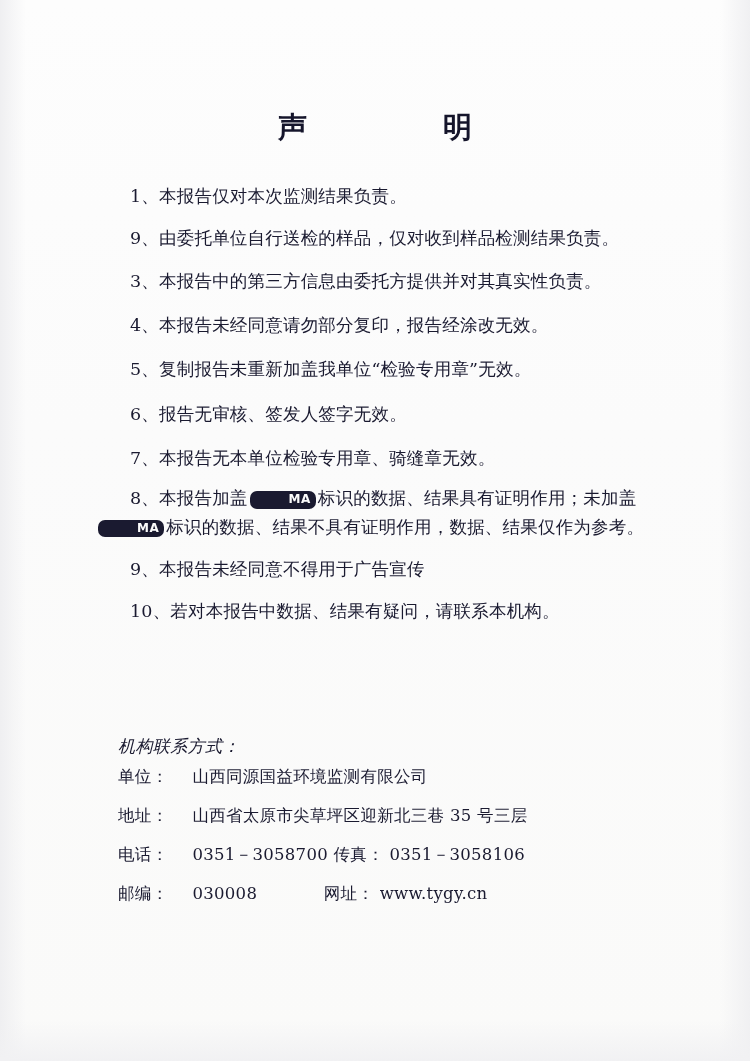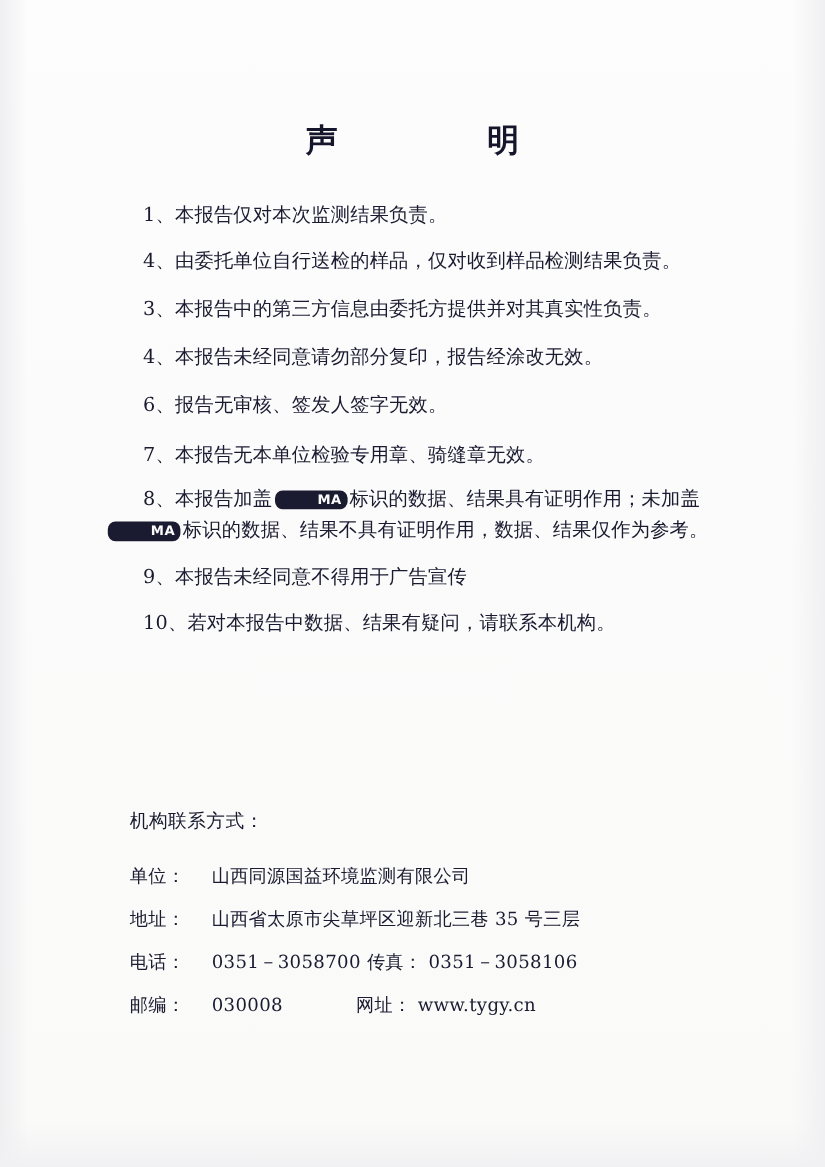--- a/index.html
+++ b/index.html
@@ -88,22 +88,23 @@
 
   .contact-block {
     position: absolute;
     top: 735px;
     left: 118px;
     width: 520px;
   }
   .contact-heading {
     font-size: 17px;
     color: #1a1a30;
-    margin-bottom: 28px;
+    margin-bottom: 8px;
     letter-spacing: 0.4px;
+    font-style: italic;
   }
   .contact-row {
     font-size: 16.5px;
     color: #1a1a30;
     margin-bottom: 17px;
     letter-spacing: 0.3px;
     white-space: pre;
   }
   .contact-row .label { margin-right: 24px; }
 </style>
@@ -112,23 +113,24 @@
 
 <div class="page">
   <div class="edge-left"></div>
   <div class="edge-right"></div>
   <div class="edge-bottom"></div>
 
   <div class="doc-title">声　　明</div>
 
   <div class="statement-list">
     <div class="stmt">1、本报告仅对本次监测结果负责。</div>
-    <div class="stmt">4、由委托单位自行送检的样品，仅对收到样品检测结果负责。</div>
+    <div class="stmt">9、由委托单位自行送检的样品，仅对收到样品检测结果负责。</div>
     <div class="stmt">3、本报告中的第三方信息由委托方提供并对其真实性负责。</div>
     <div class="stmt tight">4、本报告未经同意请勿部分复印，报告经涂改无效。</div>
+    <div class="stmt tight">5、复制报告未重新加盖我单位“检验专用章”无效。</div>
     <div class="stmt tight">6、报告无审核、签发人签字无效。</div>
     <div class="stmt tight">7、本报告无本单位检验专用章、骑缝章无效。</div>
 
     <div class="stmt"><span>8、本报告加盖</span><span class="ima-badge">MA</span><span>标识的数据、结果具有证明作用；未加盖</span><span class="ima-badge">MA</span><span>标识的数据、结果不具有证明作用，数据、结果仅作为参考。</span></div>
 
     <div class="stmt">9、本报告未经同意不得用于广告宣传</div>
     <div class="stmt">10、若对本报告中数据、结果有疑问，请联系本机构。</div>
   </div>
 
   <div class="contact-block">

